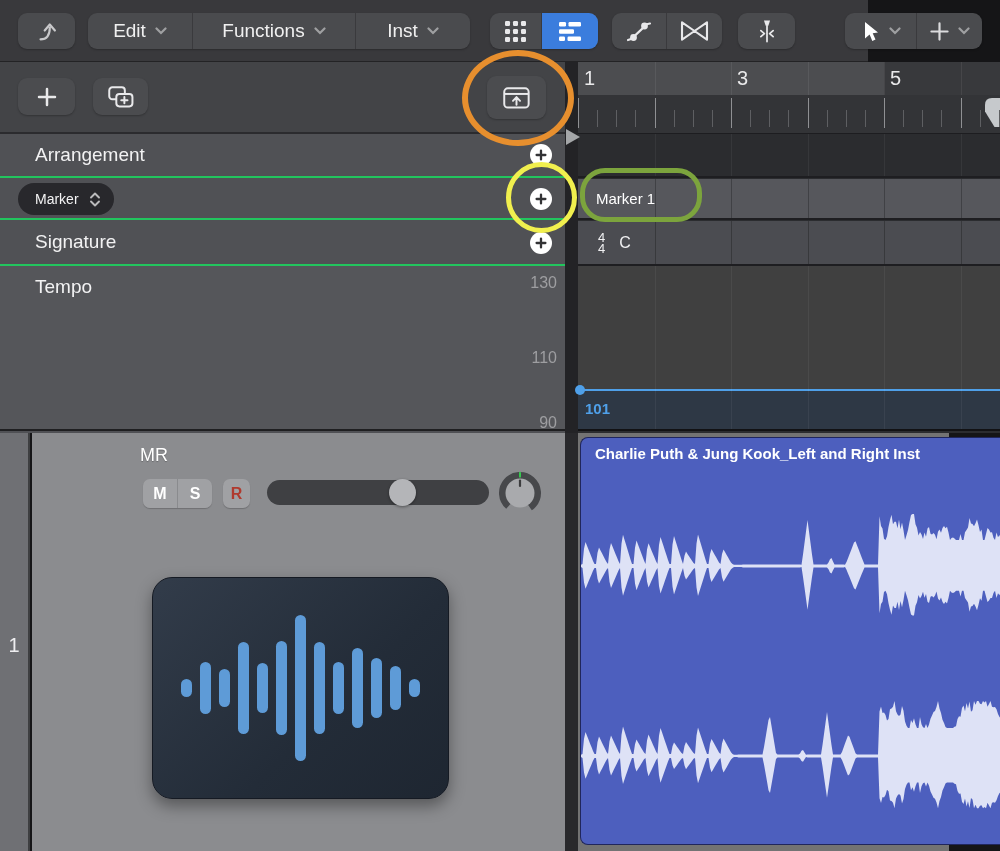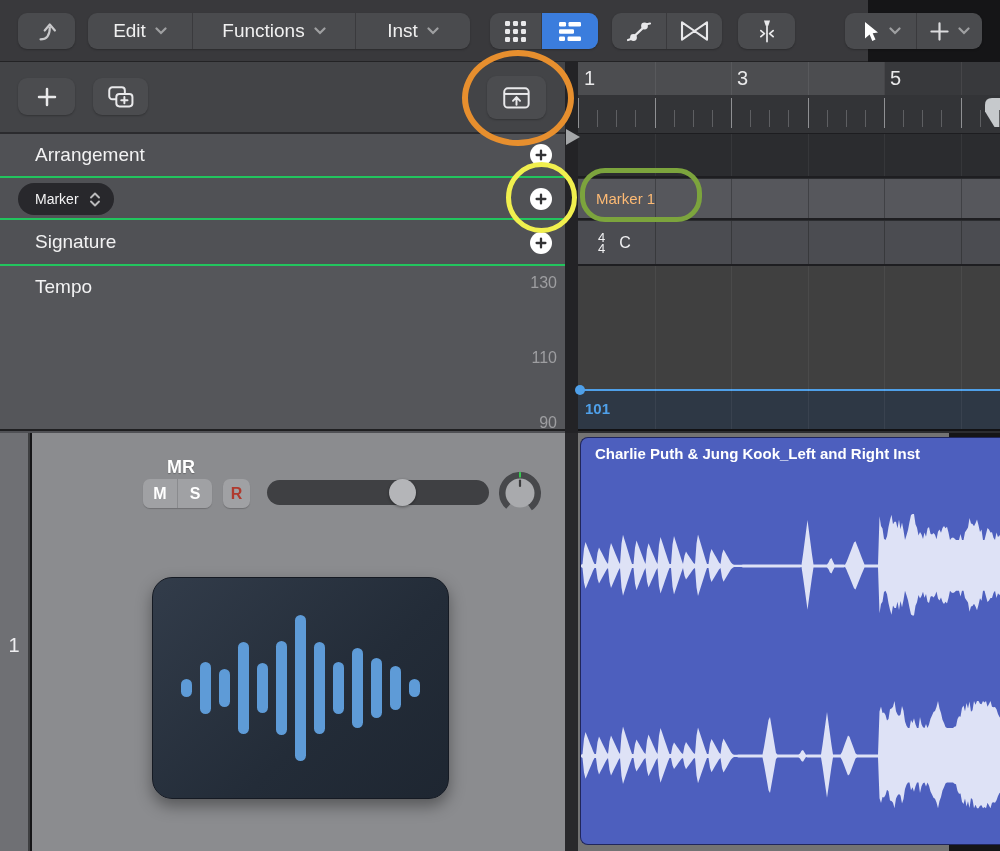--- a/index.html
+++ b/index.html
@@ -44,21 +44,21 @@
   .ruler-ticks { position:absolute; left:0; top:33px; width:422px; height:39px; background:#333437; border-bottom:1px solid #1d1d20; }
   .tick { position:absolute; width:1px; }
   .tick-bar { top:3px; height:30px; background:#8f9093; }
   .tick-beat { top:15px; height:17px; background:#5e5f62; }
   .lane { position:absolute; left:0; width:422px; }
   .lane-arr { top:72px; height:44px; background:#2b2c2f; border-bottom:2px solid #1e1e21; }
   .lane-marker { top:116px; height:42px; background:#2b2c2f; border-bottom:2px solid #1e1e21; }
   .lane-sig { top:158px; height:46px; background:#2b2c2f; border-bottom:2px solid #1e1e21; }
   .lane-tempo { top:204px; height:165px; background:#404040; border-bottom:2px solid #121214; }
   .marker-bar { position:absolute; left:0; top:1px; width:422px; height:39px; background:#56575c; display:flex; align-items:center; }
-  .marker-bar .mtext { margin-left:18px; color:#fdba74; font-size:15px; }
+  .marker-bar .mtext { margin-left:18px; color:#ffffff; font-size:15px; }
   .sig-bar { position:absolute; left:0; top:1px; width:422px; height:43px; background:#4b4c51; display:flex; align-items:center; }
   .sig-frac { margin-left:20px; color:#f0f0f2; font-size:13px; line-height:11px; text-align:center; }
   .sig-key { margin-left:14px; color:#f0f0f2; font-size:16px; }
   .tempo-fill { position:absolute; left:0; top:125px; width:422px; height:38px; background:#2e3845; }
   .tempo-line { position:absolute; left:0; top:123px; width:422px; height:2px; background:#4fa0e9; }
   .tempo-dot { position:absolute; left:-3px; top:119px; width:10px; height:10px; border-radius:50%; background:#4fa0e9; }
   .tempo-val { position:absolute; left:7px; top:134px; font-size:15px; font-weight:bold; color:#4fa0e9; }
   .gl { position:absolute; top:0; bottom:0; width:1px; }
   .gl-light { background:rgba(255,255,255,0.055); }
   .gl-dark { background:rgba(0,0,0,0.25); }
@@ -70,21 +70,21 @@
   .ann { position:absolute; pointer-events:none; z-index:40; }
   .ann-orange { left:462px; top:50px; width:112px; height:96px; border:6px solid #e78f2e; border-radius:50%; }
   .ann-yellow { left:506px; top:162px; width:71px; height:71px; border:5px solid #f1ef4e; border-radius:50%; }
   .ann-green { left:580px; top:168px; width:122px; height:54px; border:5px solid #7ca43d; border-radius:25px; }
 
   
   .bottom { position:absolute; left:0; top:433px; width:1000px; height:418px; }
   .num-strip { position:absolute; left:0; top:0; width:30px; height:418px; background:#6f7074; border-right:2px solid #3e3f41; }
   .track-number { position:absolute; left:0; top:201px; width:28px; text-align:center; color:#eeeef0; font-size:20px; }
   .track-header { position:absolute; left:32px; top:0; width:533px; height:418px; background:#8b8c8f; }
-  .track-name { position:absolute; left:108px; top:24px; color:#ffffff; font-size:18px; font-weight:700; text-shadow:0 1px 1px rgba(0,0,0,.25);margin-left:27px; }
+  .track-name { position:absolute; left:108px; top:12px; color:#ffffff; font-size:18px; font-weight:400; text-shadow:0 1px 1px rgba(0,0,0,.25); }
   .msgroup { position:absolute; left:111px; top:46px; width:69px; height:29px; border-radius:7px; overflow:hidden; display:flex; box-shadow:0 1px 1px rgba(0,0,0,.2); }
   .msbtn { flex:1; background:#a0a1a4; color:#ffffff; font-size:16px; font-weight:bold; display:flex; align-items:center; justify-content:center; }
   .msbtn:first-child { border-right:1px solid #8a8b8e; }
   .rbtn { position:absolute; left:191px; top:46px; width:27px; height:29px; border-radius:7px; background:#a0a1a4; color:#b03a2e;
           font-size:16px; font-weight:bold; display:flex; align-items:center; justify-content:center; box-shadow:0 1px 1px rgba(0,0,0,.2); }
   .vslider { position:absolute; left:235px; top:47px; width:222px; height:25px; border-radius:13px; background:#3f4043; }
   .vthumb { position:absolute; left:122px; top:-1px; width:27px; height:27px; border-radius:50%; background:#b4b5b8; box-shadow:0 1px 3px rgba(0,0,0,.4); }
   .knob { position:absolute; left:466px; top:38px; width:44px; height:44px; }
   .icon-card { position:absolute; left:120px; top:144px; width:297px; height:222px; border-radius:20px;
                background:linear-gradient(135deg,#323c4a 0%,#232c38 60%,#1e2631 100%);

